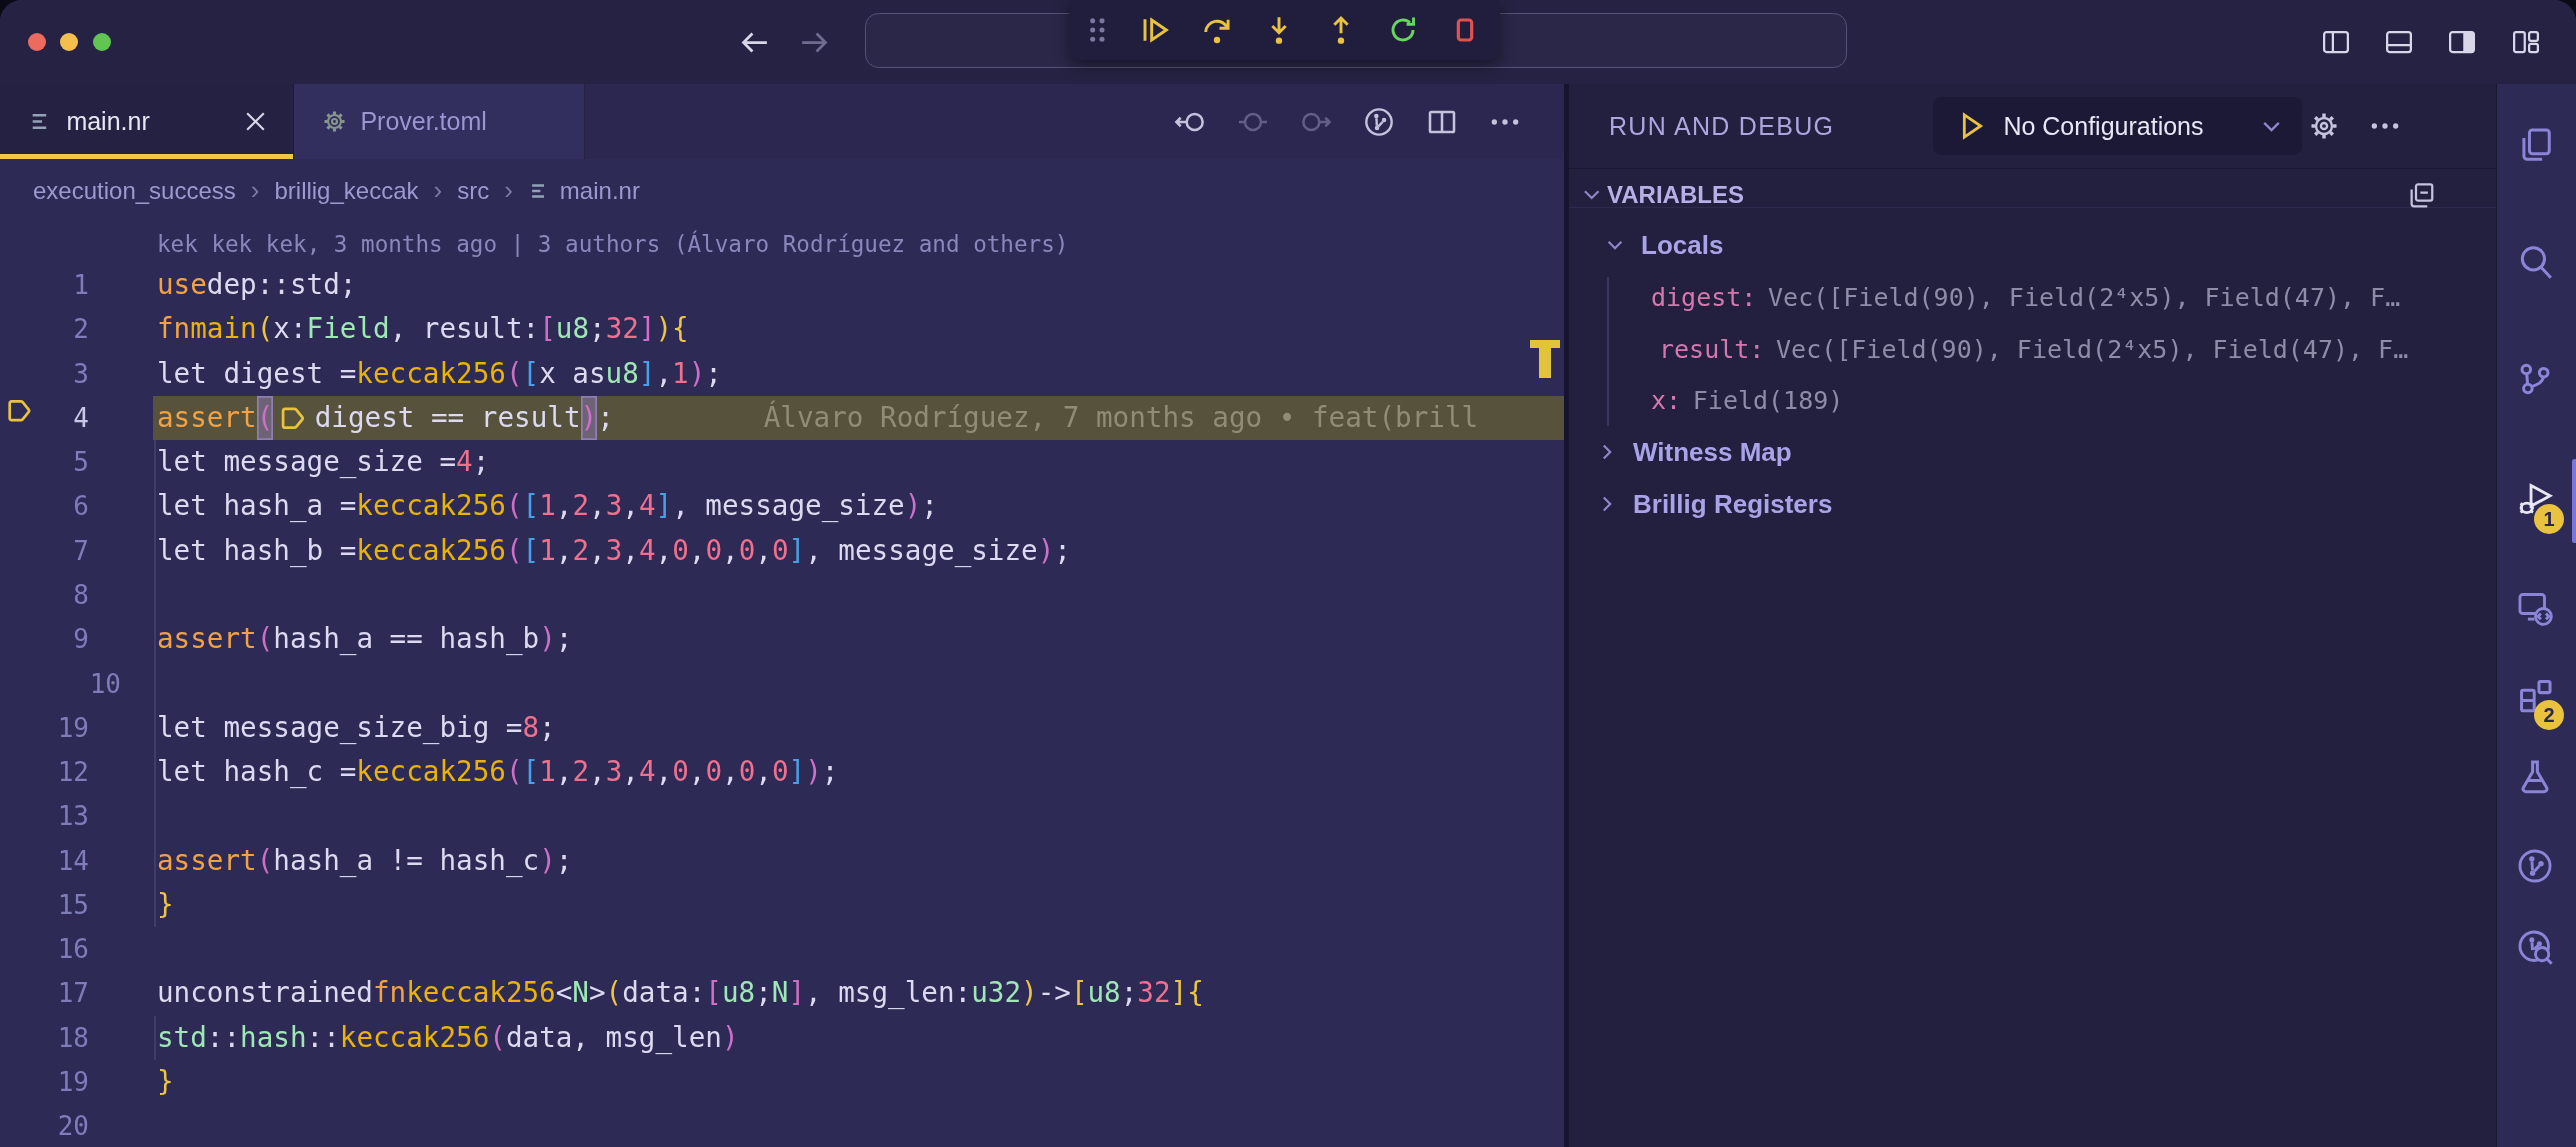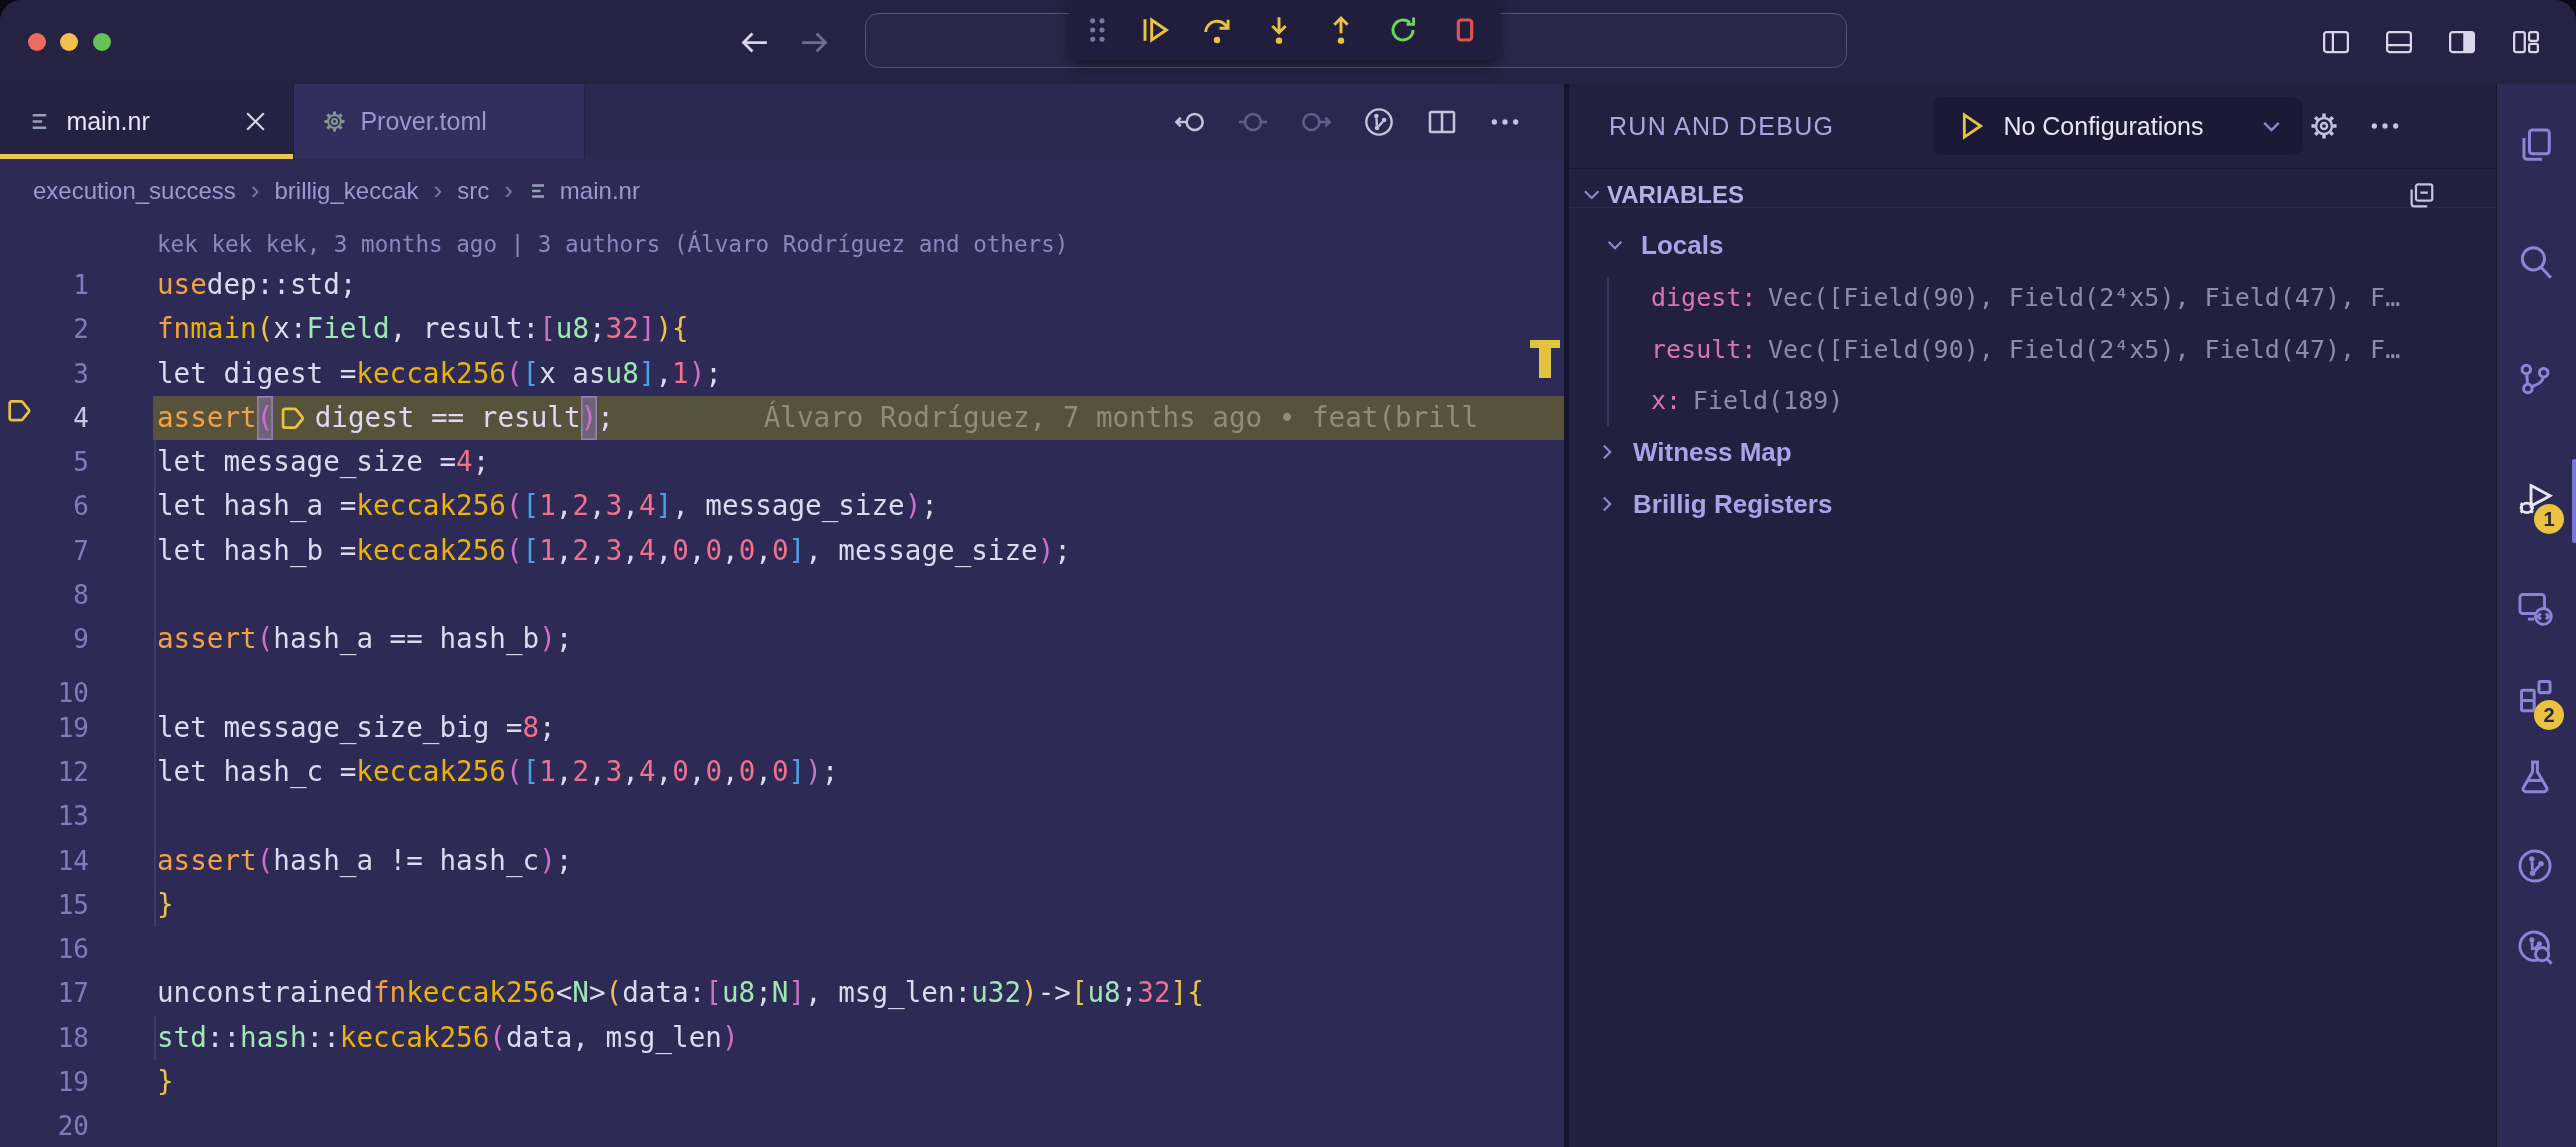--- a/index.html
+++ b/index.html
@@ -415,21 +415,21 @@
             <span class="num">9</span>
             <span class="src">
               <span class="tok-p">    </span>
               <span class="tok-k">assert</span>
               <span class="tok-b2">(</span>
               <span class="tok-p">hash_a == hash_b</span>
               <span class="tok-b2">)</span>
               <span class="tok-p">;</span>
             </span>
           </div>
-          <div class="code-row" style="top: 448px;">
+          <div class="code-row" style="top: 439px; margin-left: 32px;">
             <span class="num">10</span>
             <span class="src"></span>
           </div>
           <div class="code-row" style="top: 483px;">
             <span class="num">19</span>
             <span class="src">
               <span class="tok-p">    let message_size_big = </span>
               <span class="tok-n">8</span>
               <span class="tok-p">;</span>
             </span>
@@ -608,21 +608,21 @@
             <svg viewBox="0 0 24 24" fill="none" stroke="currentColor" stroke-width="2.4">
               <path d="M5 8.5l7 7 7-7"></path>
             </svg>
           </span>
           <span class="scope-label">Locals</span>
         </div>
         <div class="tree-row" style="top: 52px;">
           <span class="var-name">digest:</span>
           <span class="var-value">Vec([Field(90), Field(2⁴x5), Field(47), F…</span>
         </div>
-        <div class="tree-row" style="top: 104px;">
+        <div class="tree-row" style="top: 104px; padding-left: 8px;">
           <span class="var-name">result:</span>
           <span class="var-value">Vec([Field(90), Field(2⁴x5), Field(47), F…</span>
         </div>
         <div class="tree-row" style="top: 155px;">
           <span class="var-name">x:</span>
           <span class="var-value">Field(189)</span>
         </div>
         <div class="tree-row" style="top: 259px;">
           <span class="chev">
             <svg viewBox="0 0 24 24" fill="none" stroke="currentColor" stroke-width="2.4">

